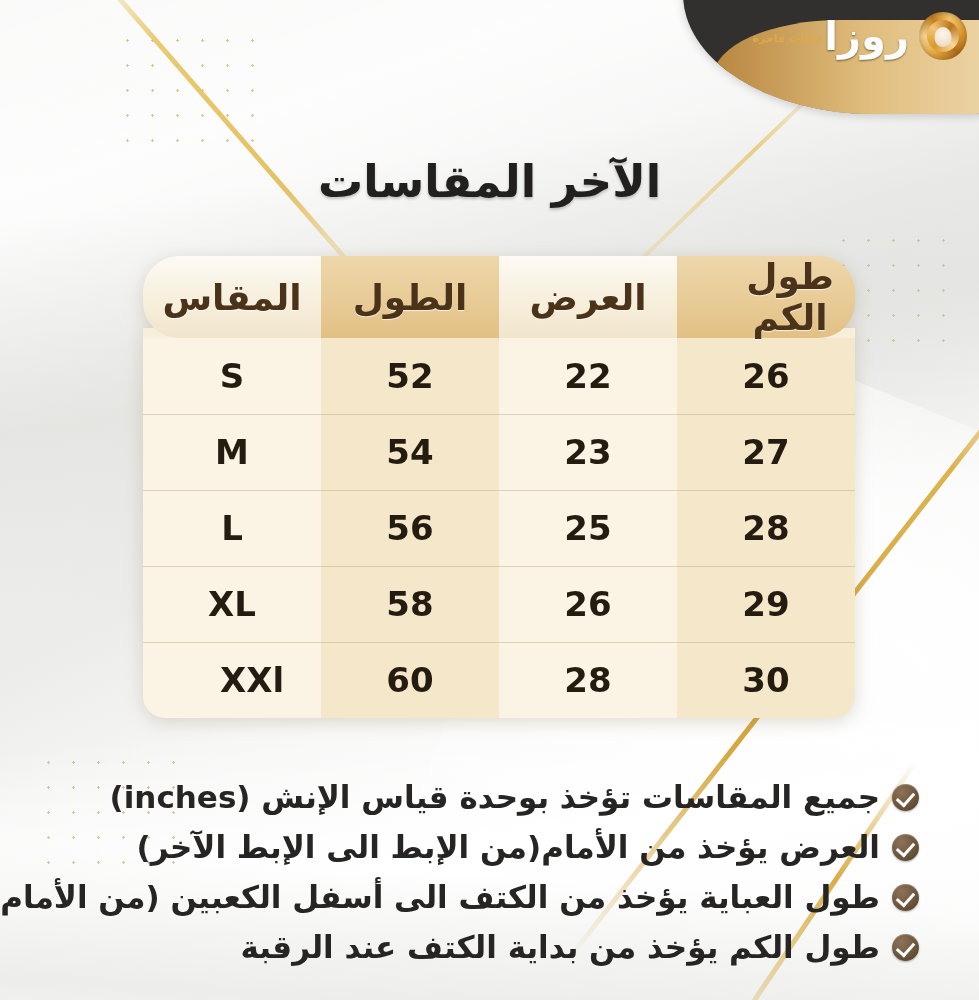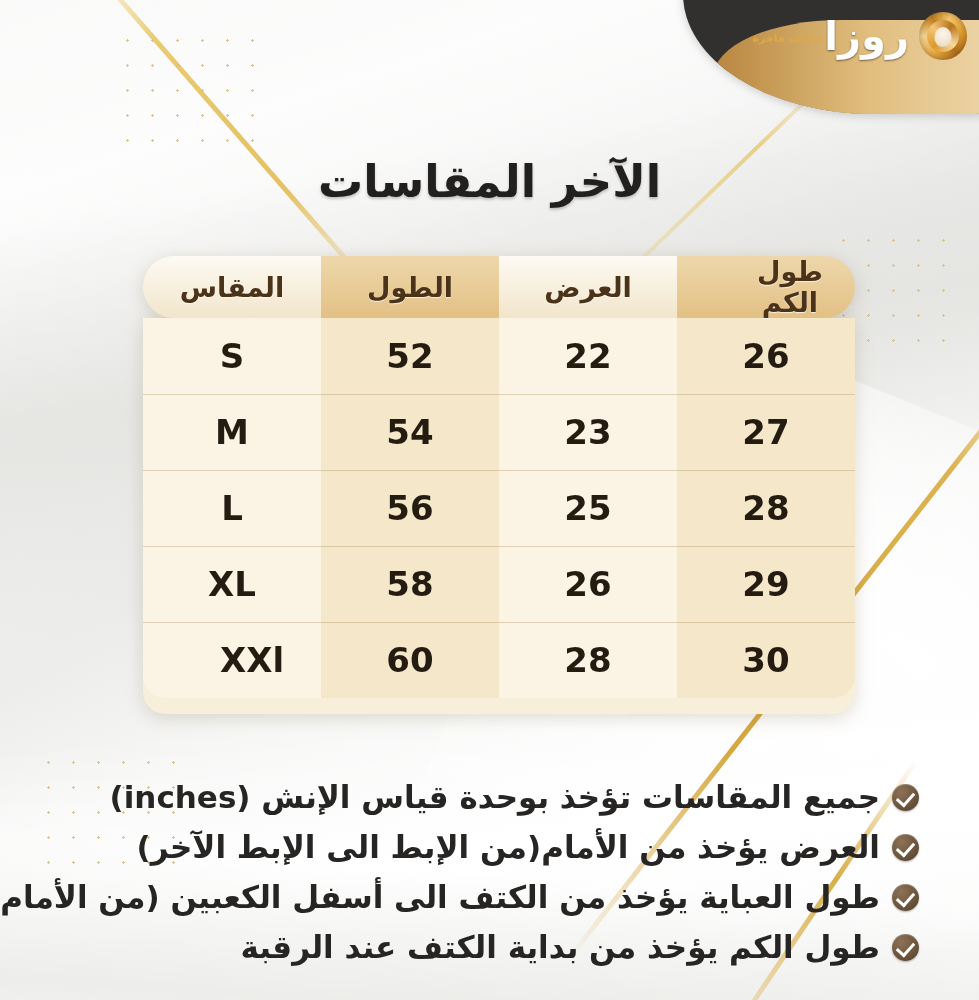--- a/index.html
+++ b/index.html
@@ -221,21 +221,21 @@
     filter: drop-shadow(0 4px 9px rgba(120,100,60,.22));
   }
   table.size-table {
     width: 100%;
     border-collapse: collapse;
     table-layout: fixed;
     direction: rtl;
   }
   table.size-table thead th {
     height: 60px;
-    font-size: 27px;
+    font-size: 36px;
     font-weight: 700;
     color: #4a3318;
     text-shadow: 0 1px 1px rgba(255,255,255,.75);
     border: 0;
   }
   
   thead th:nth-child(odd)  { background: linear-gradient(180deg, #eed7ab 0%, #e8cb96 55%, #e2c085 100%); }
   thead th:nth-child(even) { background: linear-gradient(180deg, #fdfaf3 0%, #f7efdd 55%, #f1e5cb 100%); }
   thead th:first-child { border-top-right-radius: 36px; border-bottom-right-radius: 36px; padding-left: 48px; }
   thead th:last-child  { border-top-left-radius: 36px;  border-bottom-left-radius: 36px; }

